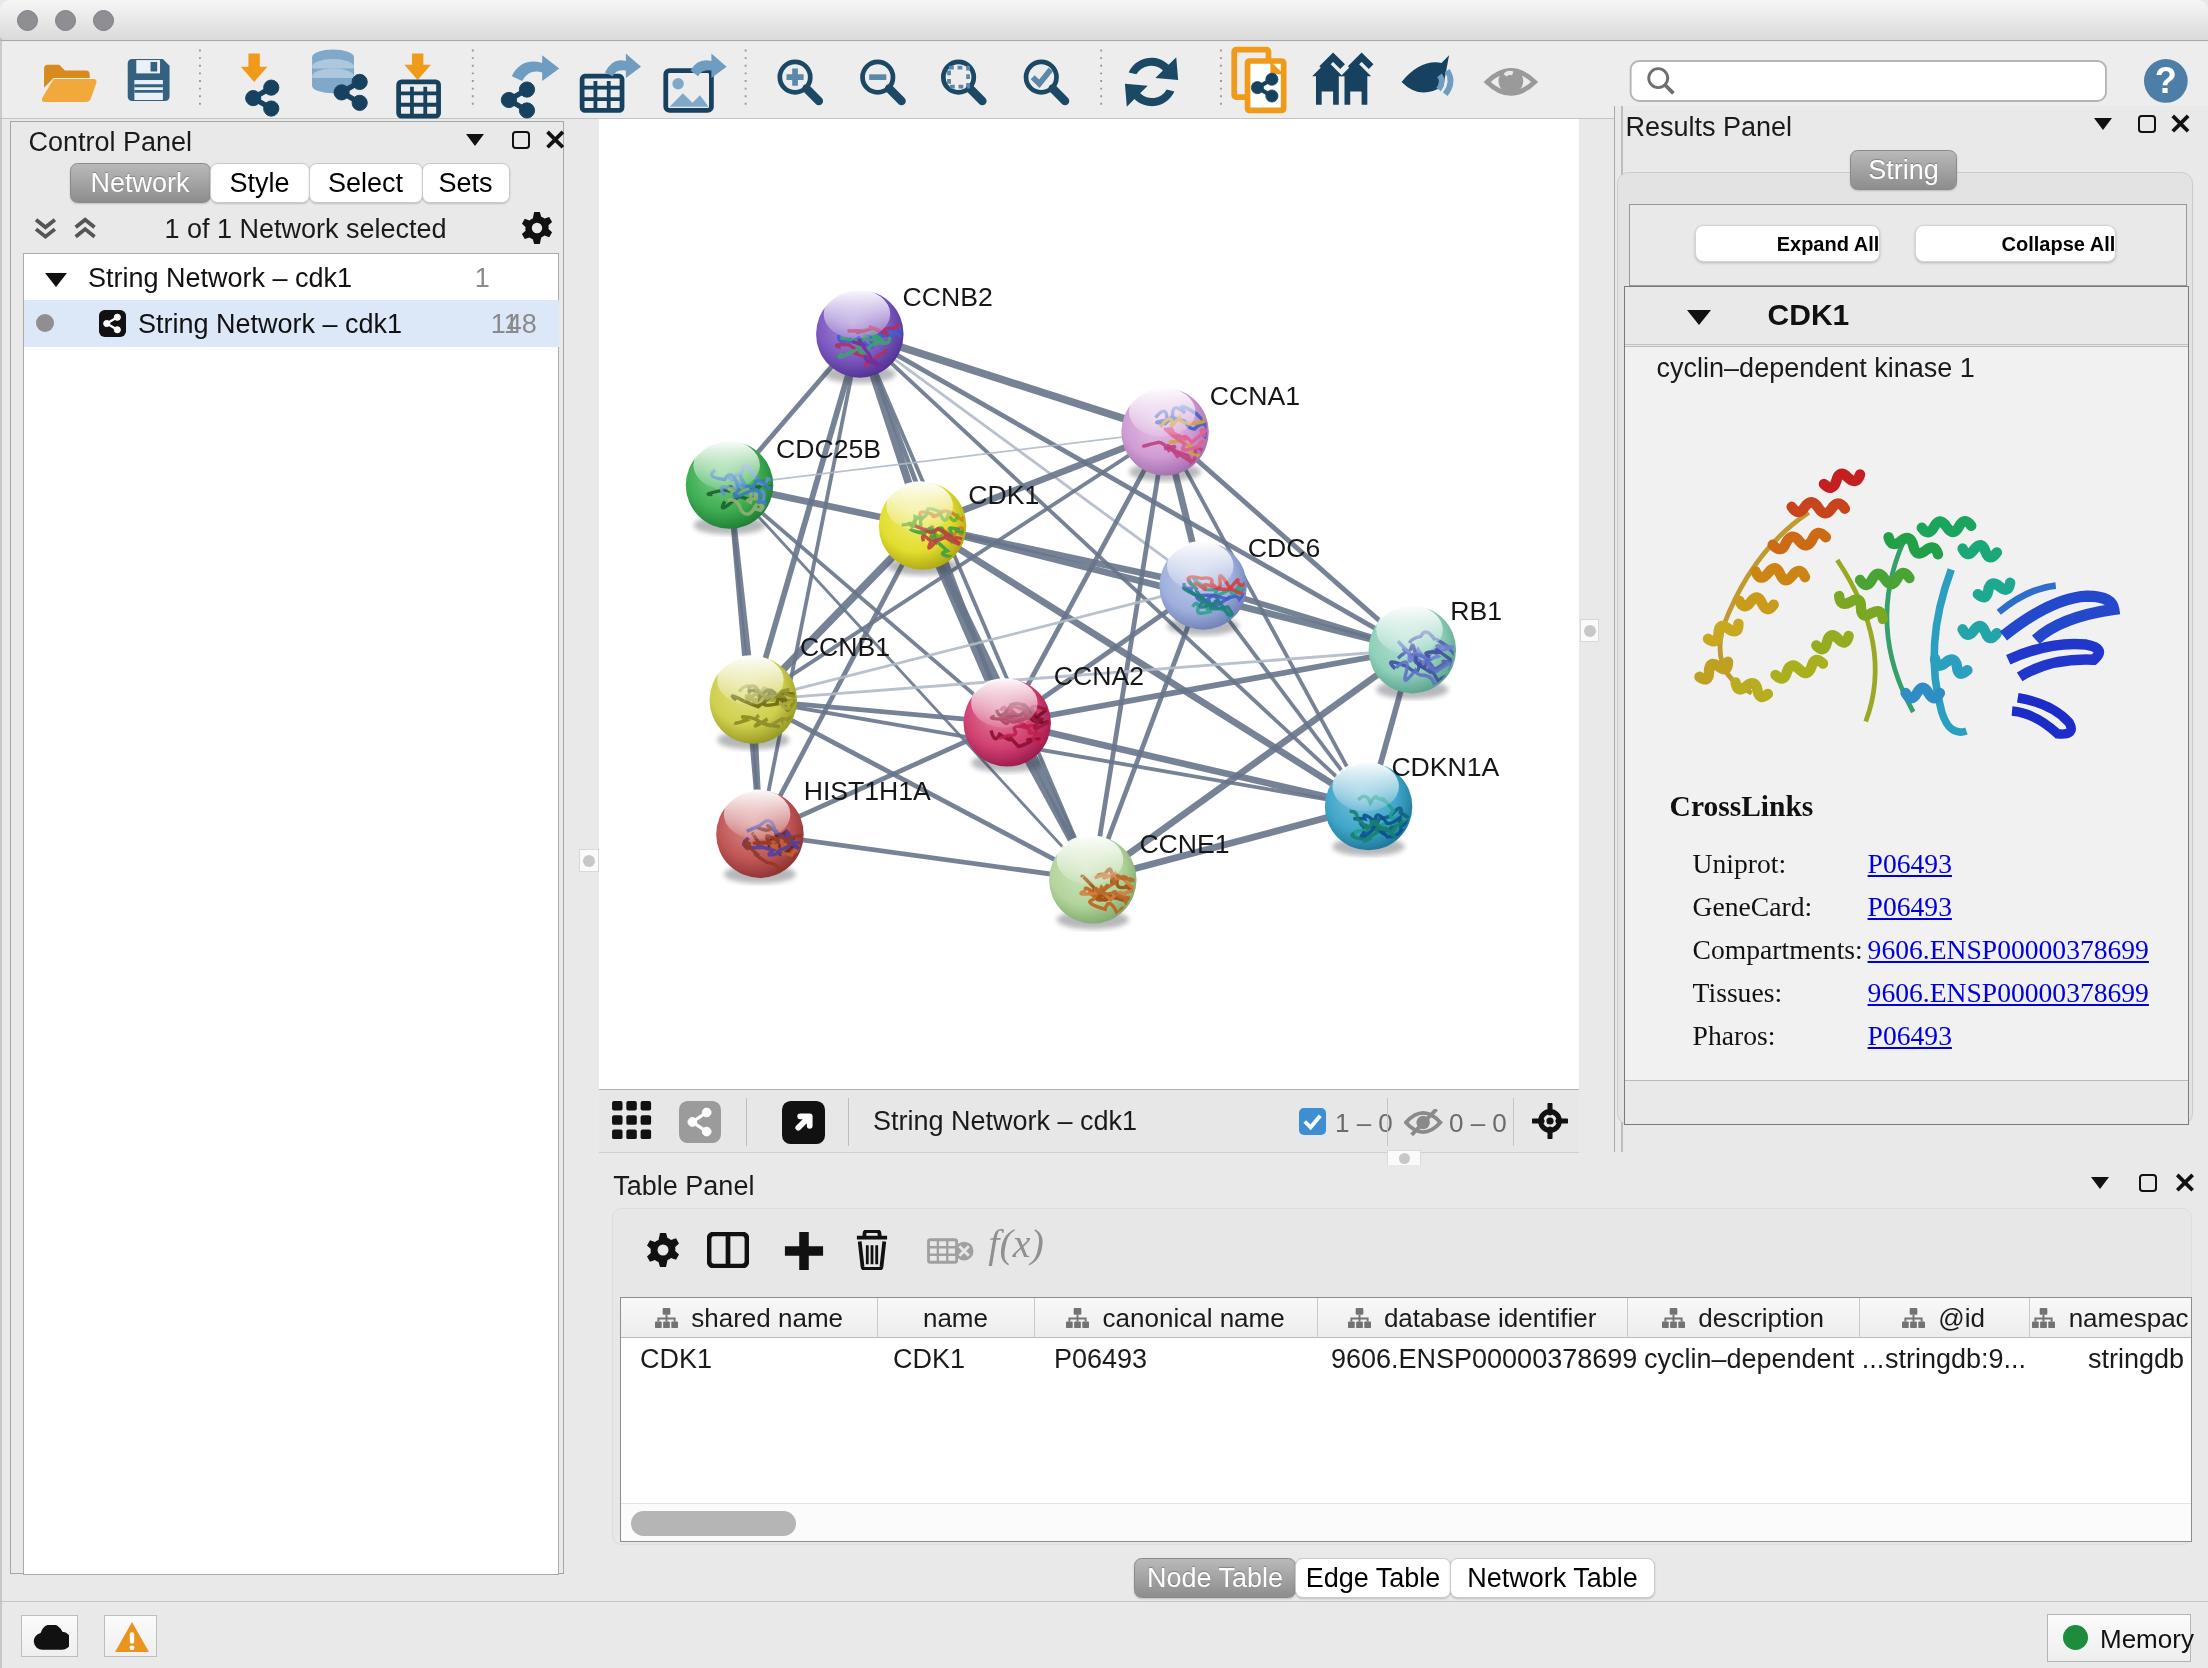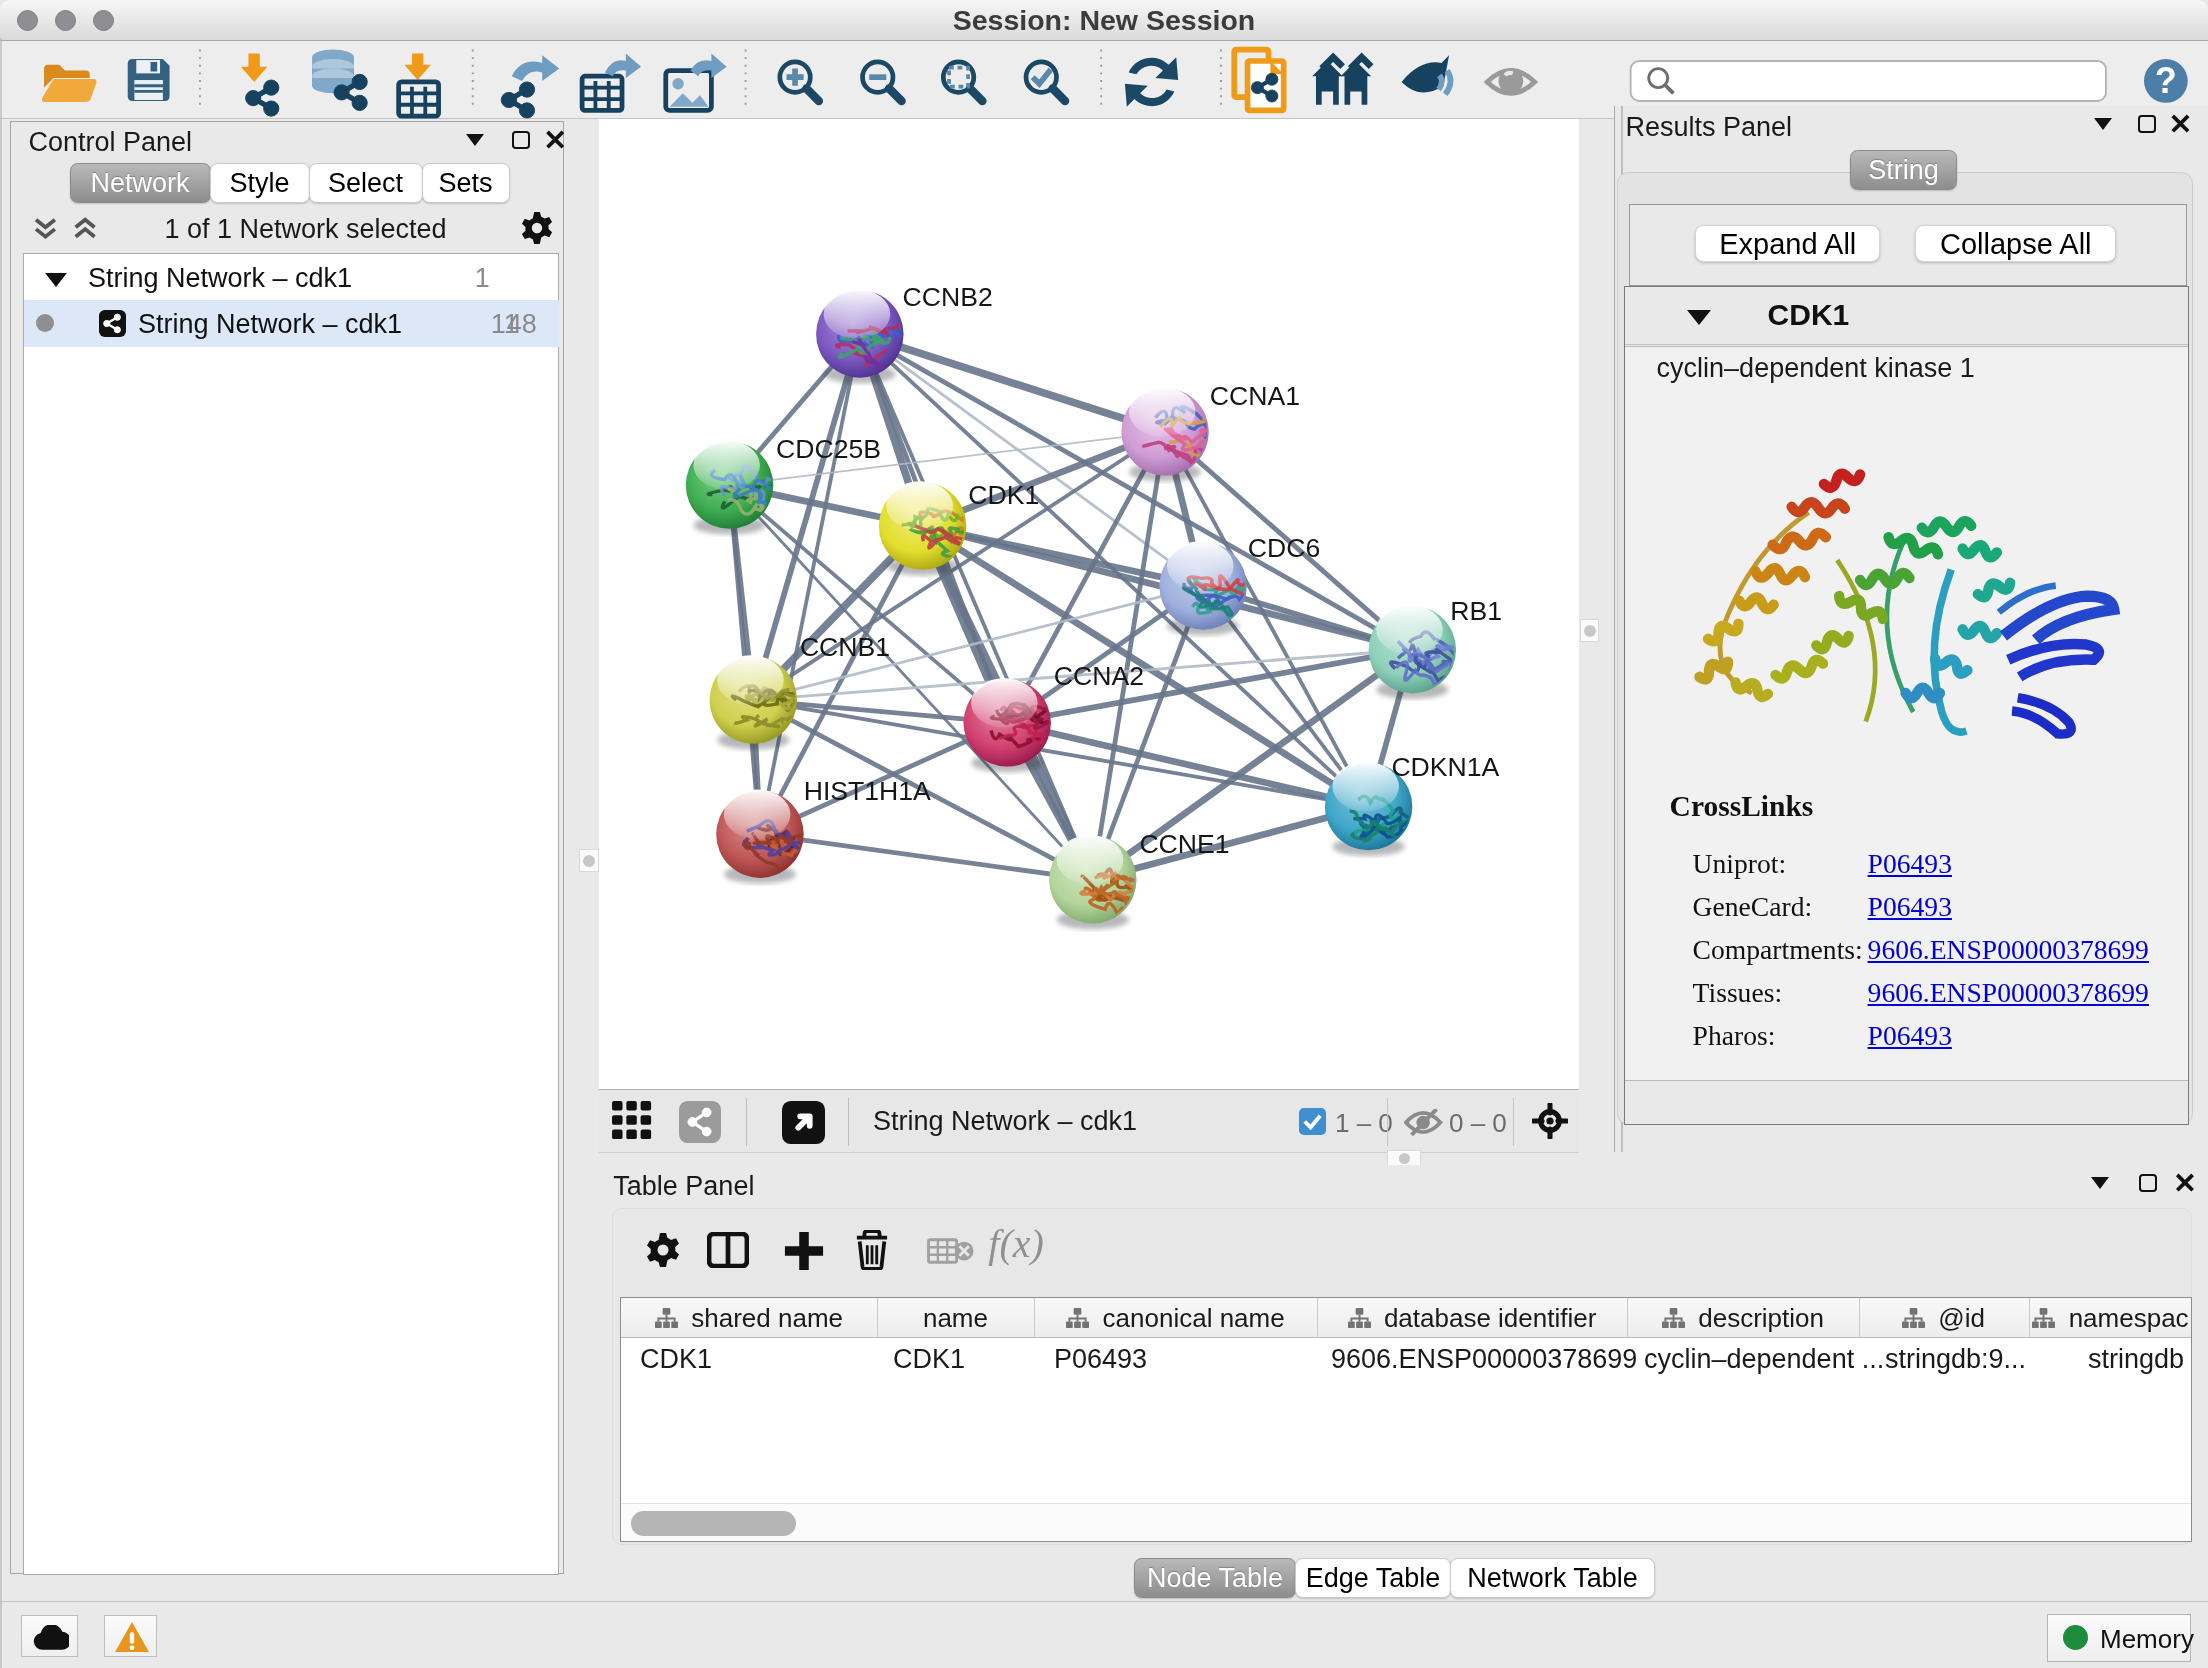--- a/index.html
+++ b/index.html
@@ -6,34 +6,33 @@
 html,body { width:2208px; height:1668px; overflow:hidden; }
 body { font-family:"Liberation Sans",sans-serif; background:#e9e9e9; position:relative; }
 .abs { position:absolute; }
 .ptitle { font-size:27px; color:#1a1a1a; }
 .wicons { position:absolute; top:8.6px; display:flex; align-items:center; }
 .tri { width:0; height:0; border-left:9.5px solid transparent; border-right:9.5px solid transparent; border-top:12.4px solid #111; }
 .sq { width:18px; height:18px; border:2.9px solid #111; border-radius:3.8px; }
 .xx { font-size:28.5px; font-weight:bold; color:#111; line-height:18px; }
 .tab { display:inline-block; height:40px; line-height:38px; text-align:center; font-size:27px; background:#fff; color:#000; border:1px solid #c9c9c9; border-radius:7.6px; box-shadow:0 1px 1.9px rgba(0,0,0,0.18); }
 .tabsel { background:linear-gradient(#b9b9b9,#8d8d8d); color:#fff; border:1px solid #8a8a8a; text-shadow:0 -1px 1px rgba(0,0,0,0.25); }
-.btn { display:inline-block; background:#fff; border:1px solid #d4d4d4; border-radius:8.6px; box-shadow:0 1px 2.9px rgba(0,0,0,0.22); text-align:center; font-size:29px; font-weight:400; color:#000; }
+.btn { display:inline-block; background:#fff; border:1px solid #d4d4d4; border-radius:8.6px; box-shadow:0 1px 2.9px rgba(0,0,0,0.22); text-align:right; font-size:20px; font-weight:700; color:#000; }
 .serif { font-family:"Liberation Serif",serif; }
 a.lnk { color:#0000dd; text-decoration:underline; font-family:"Liberation Serif",serif; }
 .hdr { top:0; height:40px; display:flex; align-items:center; justify-content:center; gap:13.3px; font-size:26px; color:#1a1a1a; }
 .cell { font-size:27px; color:#1a1a1a; }
 </style>
 </head>
 <body>
 
 <div class="abs" style="left:0;top:0;width:2208px;height:41px;background:linear-gradient(#f6f6f6,#dadada);border-bottom:1px solid #a8a8a8;border-radius:11.4px 11.4px 0 0;">
   <div class="abs" style="left:17px;top:9.5px;width:21px;height:21px;border-radius:50%;background:#8e8e93;border:1px solid #7e7e83;"></div>
   <div class="abs" style="left:55px;top:9.5px;width:21px;height:21px;border-radius:50%;background:#8e8e93;border:1px solid #7e7e83;"></div>
   <div class="abs" style="left:93px;top:9.5px;width:21px;height:21px;border-radius:50%;background:#8e8e93;border:1px solid #7e7e83;"></div>
-  <div class="abs" style="left:0;top:3.8px;width:2208px;text-align:center;font-size:28.5px;font-weight:600;color:#3c3c3c;">Session: New Session</div>
 </div>
 
 <div id="toolbar" class="abs" style="left:0;top:42px;width:2208px;height:77px;background:#ededed;border-bottom:1px solid #c4c4c4;">
     <svg class="abs" style="left:0;top:0;" width="2208" height="77" viewBox="0 0 2322 81">
 <defs>
 <g id="share">
           <circle cx="22" cy="4" r="8"></circle>
           <circle cx="3" cy="15" r="8"></circle>
           <circle cx="22" cy="26" r="8"></circle>
           <path d="M3 15 L22 4 M3 15 L22 26" stroke-width="5.5" fill="none"></path>

